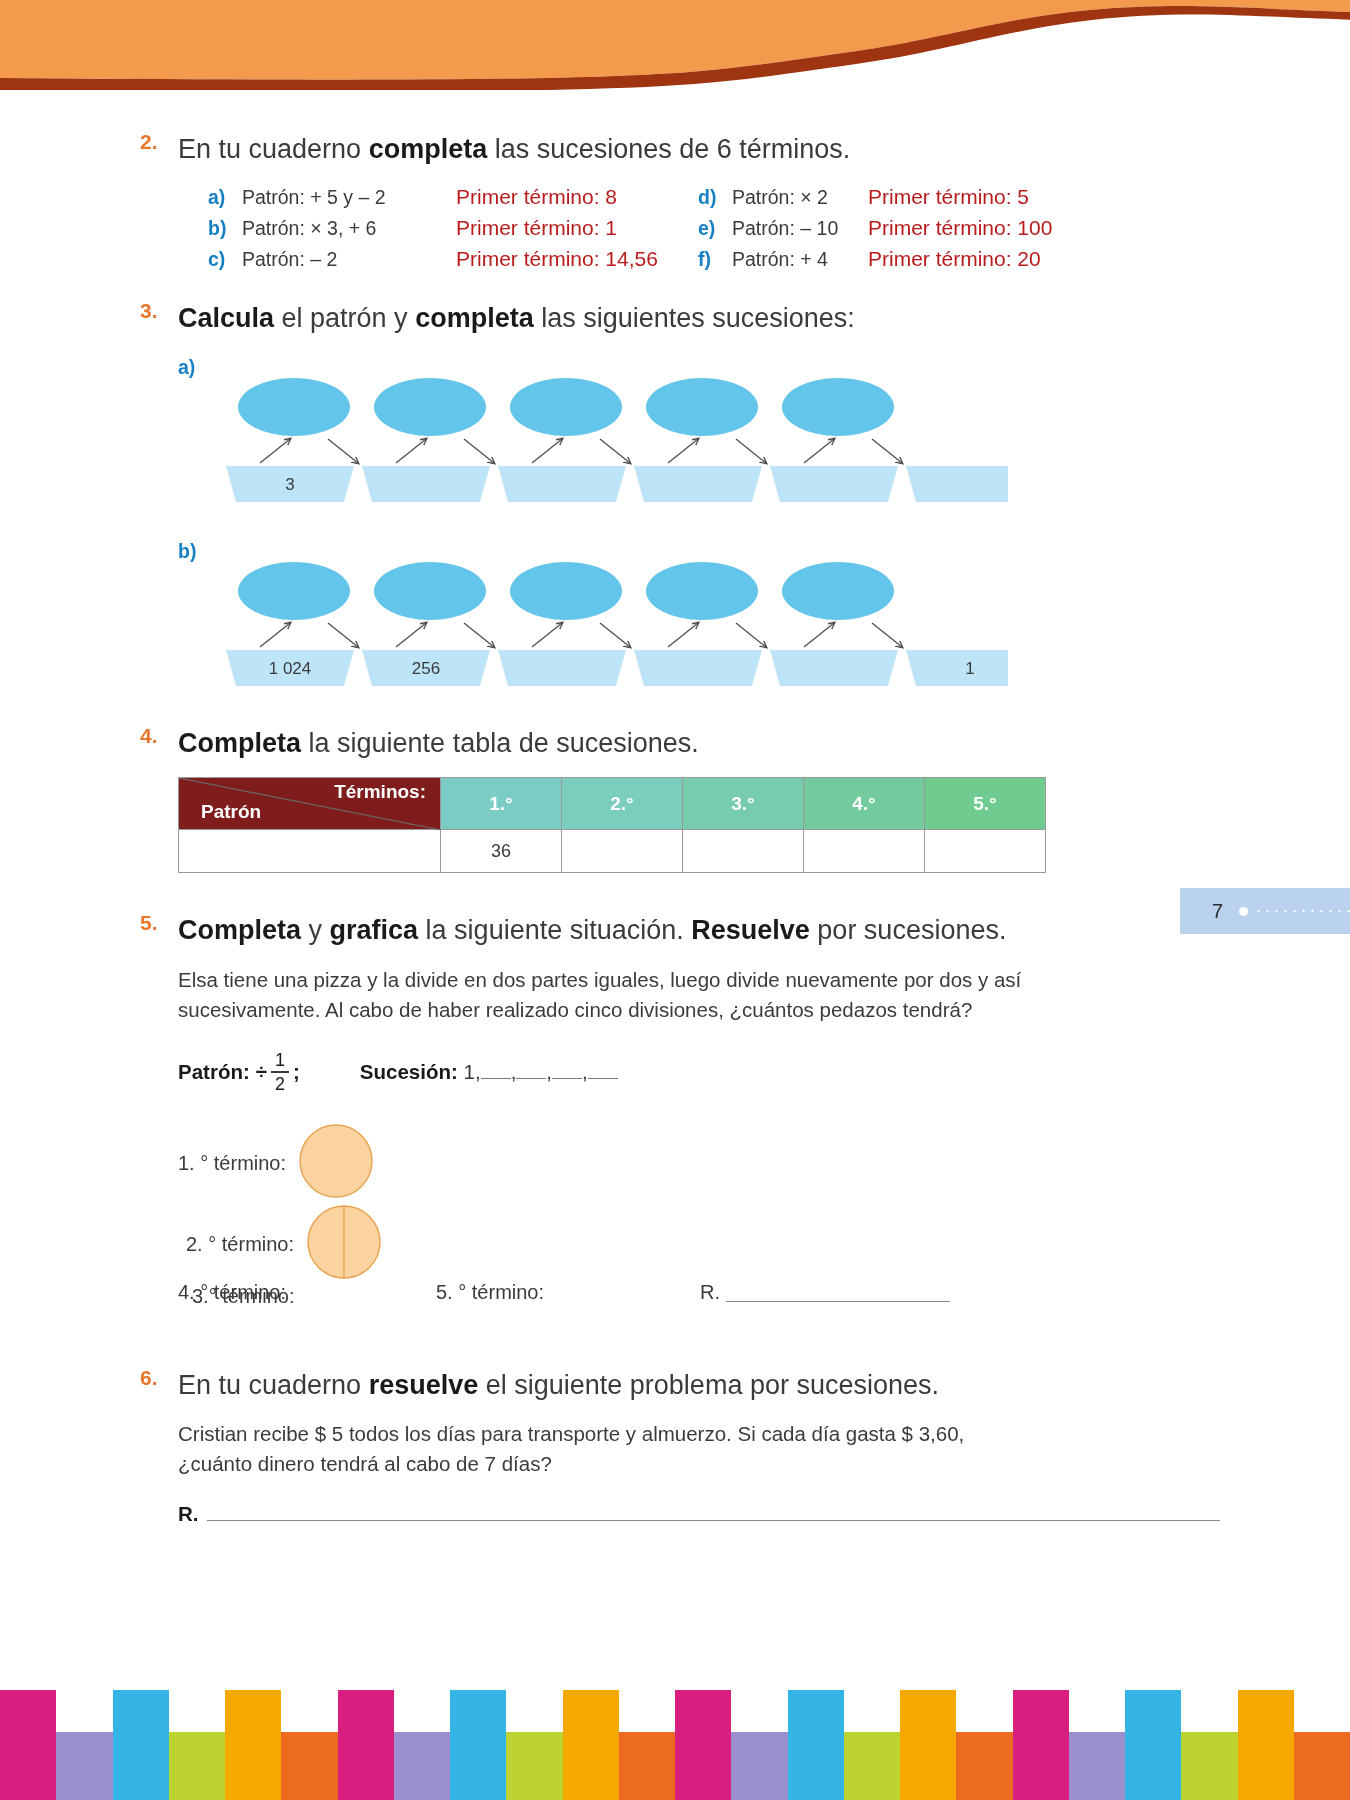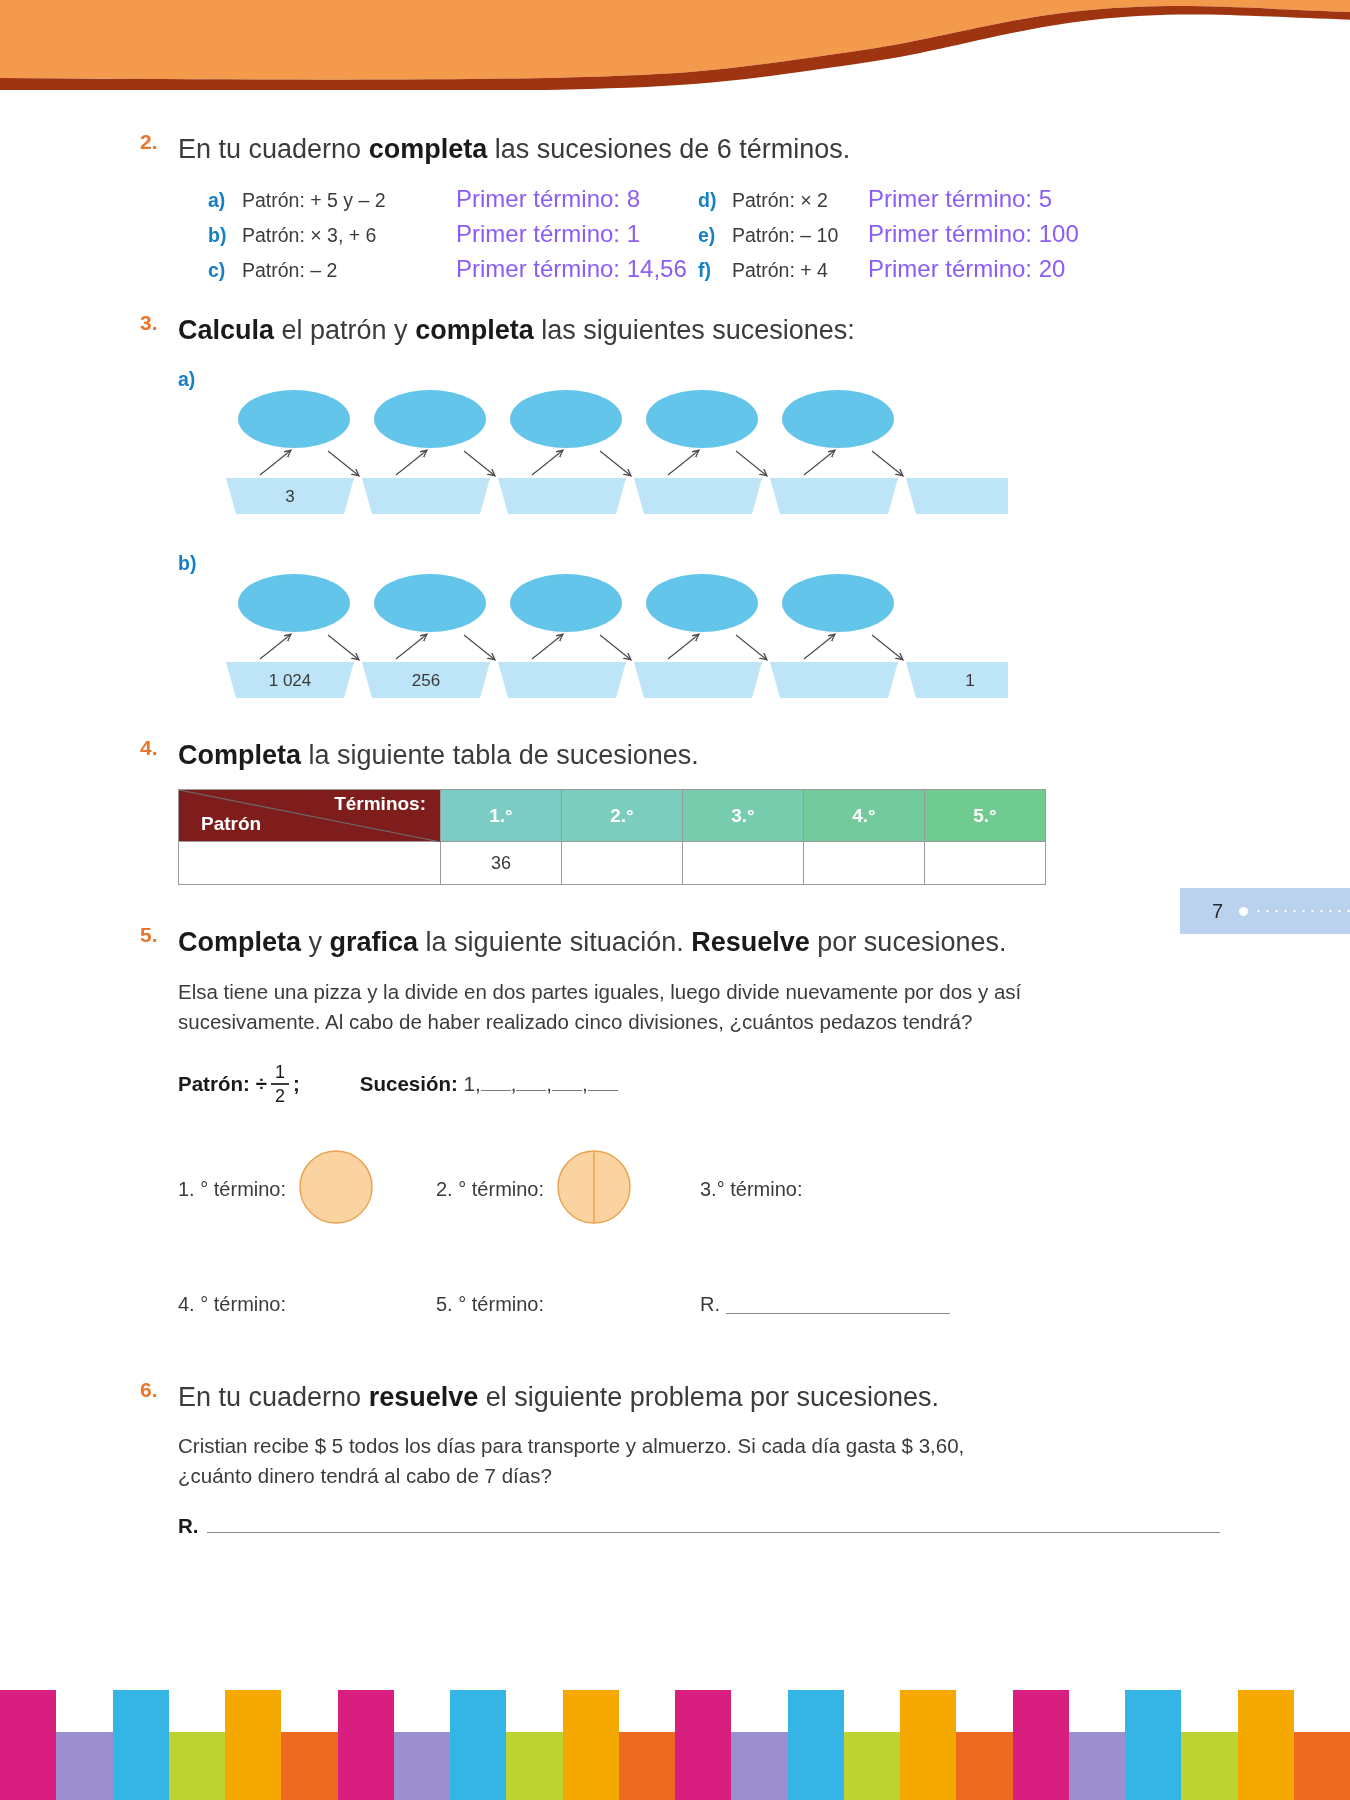--- a/index.html
+++ b/index.html
@@ -29,21 +29,21 @@
 
   
   .e2wrap { margin-top: 16px; margin-left: 30px; }
   .e2row { display: flex; align-items: baseline; margin-bottom: 7px; }
   .e2col { display: flex; align-items: baseline; }
   .e2col.left { width: 490px; }
   .e2let { width: 34px; font-weight: bold; font-size: 19.5px; color: #1581C4; }
   .e2pat { font-size: 19.5px; color: #3b3b3b; }
   .e2col.left .e2pat { width: 214px; }
   .e2col.right .e2pat { width: 136px; }
-  .e2term { font-size: 24px; color: #8b5cf6; white-space: nowrap; }
+  .e2term { font-size: 21px; color: #b91c1c; white-space: nowrap; }
 
   
   .sub-let { font-weight: bold; font-size: 19.5px; color: #1581C4; margin-top: 18px; }
   .diagram { position: relative; height: 135px; margin-top: -8px; }
   .diagram svg { position: absolute; left: 0; top: 0; }
   .node-val {
     position: absolute; font-size: 17px; color: #3b3b3b;
     text-align: center; pointer-events: none;
   }
 
@@ -63,21 +63,21 @@
   .patline { display: flex; align-items: center; margin-top: 26px; font-size: 20.5px; color: #1a1a1a; }
   .patline .kw { font-weight: bold; }
   .frac { display: inline-flex; flex-direction: column; align-items: center; margin: 0 4px; line-height: 1; vertical-align: middle; }
   .frac .num { font-size: 18px; padding-bottom: 2px; }
   .frac .bar { width: 18px; height: 1.6px; background: #3b3b3b; }
   .frac .den { font-size: 18px; padding-top: 2px; }
   .succ { margin-left: 60px; font-size: 20.5px; color: #3b3b3b; }
   .succ .kw { font-weight: bold; color: #1a1a1a; }
   .blank { display: inline-block; width: 30px; border-bottom: 1.5px solid #7a7a7a; }
 
-  .terms-row { display: flex; margin-top: 30px; height: 110px; }
+  .terms-row { display: flex; margin-top: 30px; height: 110px; flex-direction: column; }
   .term-cell { display: flex; align-items: center; width: 250px; font-size: 20px; color: #3b3b3b; }
   .term-cell .tlbl { white-space: nowrap; }
   .pizza { margin-left: 12px; }
 
   .terms-row2 { display: flex; margin-top: 48px; align-items: baseline; }
   .terms-row2 .term-cell { width: 250px; }
   .ansline { display: inline-block; width: 228px; border-bottom: 1.3px solid #8a8a8a; margin-left: 6px; height: 20px; }
 
   
   .r-line { margin-top: 22px; display: flex; align-items: baseline; font-size: 20.5px; }

